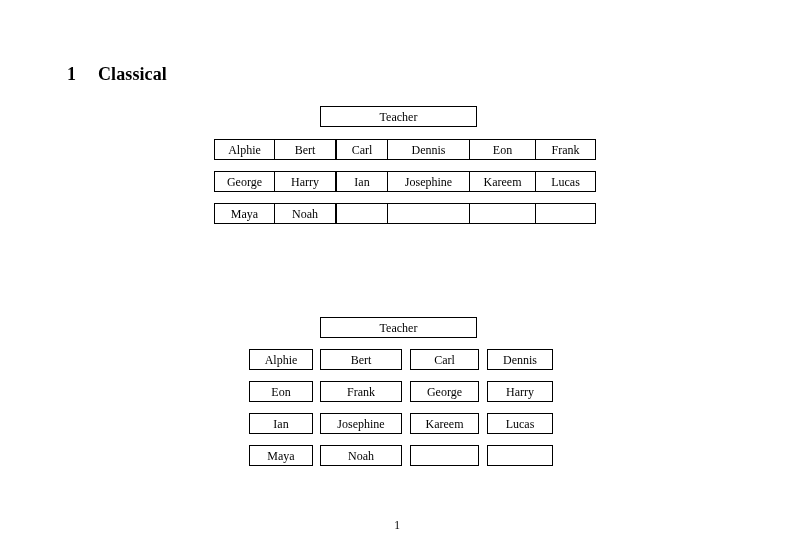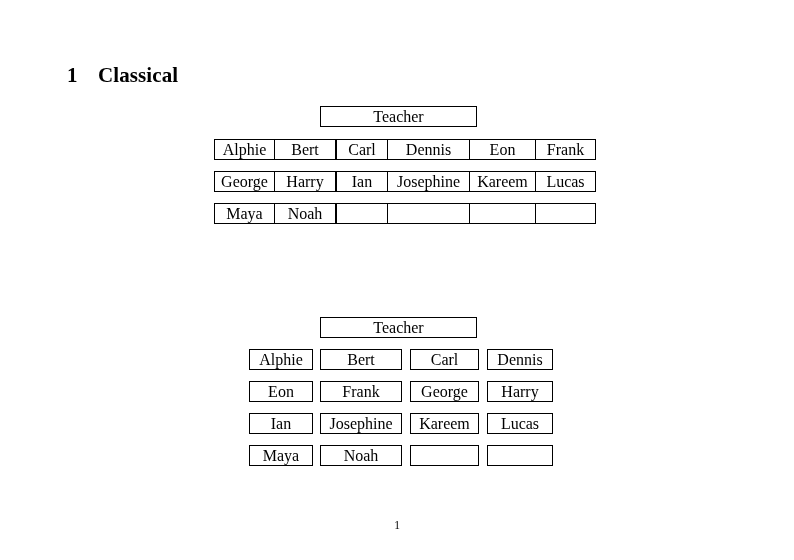--- a/index.html
+++ b/index.html
@@ -16,39 +16,39 @@
     overflow: hidden;
   }
   .page {
     position: absolute;
     inset: 0;
   }
 
   
   .section-heading {
     position: absolute;
-    font-size: 21px;
+    font-size: 18px;
     font-weight: bold;
     letter-spacing: 0.1px;
     white-space: nowrap;
     line-height: 1;
   }
   .section-heading .sec-num {
     display: inline-block;
     width: 31px;
   }
   #heading-classical   { left: 67px; top: 65px; }
   #heading-distributed { left: 67px; top: 276px; }
 
   
   .btable {
     position: absolute;
     border-collapse: collapse;
     table-layout: fixed;
-    font-size: 16px;
+    font-size: 12px;
     line-height: 1;
   }
   .btable td {
     border: 1px solid #000000;
     height: 19px;
     text-align: center;
     vertical-align: middle;
     padding: 0 3px;
     white-space: nowrap;
     overflow: hidden;

